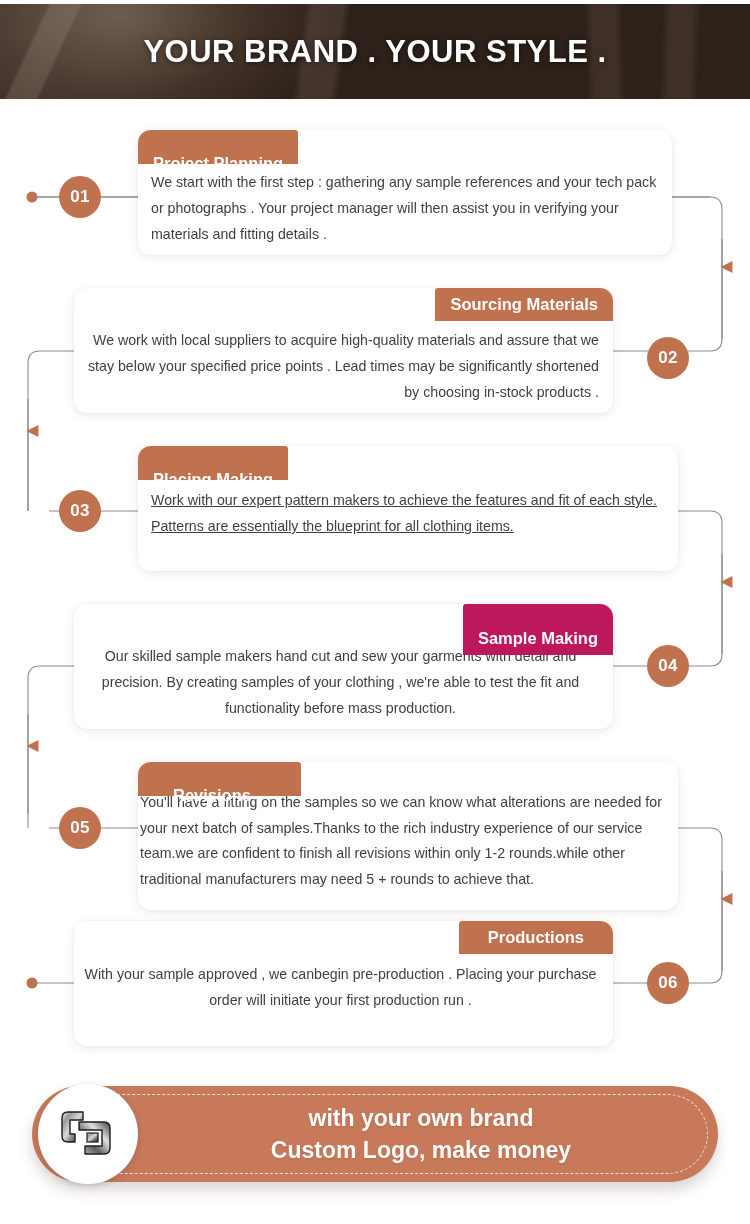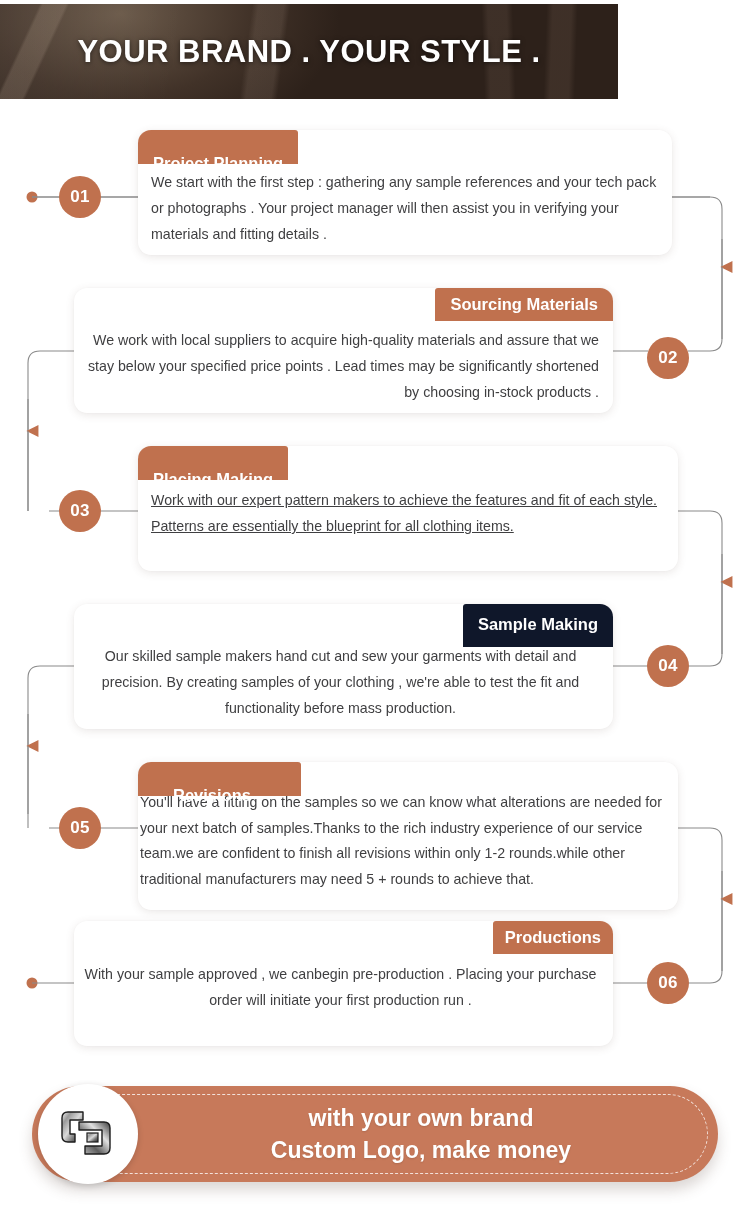--- a/index.html
+++ b/index.html
@@ -6,21 +6,21 @@
   html, body {
     width: 750px; height: 1224px;
     background: #ffffff;
     font-family: "Liberation Sans", sans-serif;
     overflow: hidden;
   }
   .page { position: relative; width: 750px; height: 1224px; background: #fff; }
 
   
   .header {
-    position: absolute; left: 0; top: 4px; width: 618px; height: 95px;
+    position: absolute; left: 0; top: 4px; width: 750px; height: 95px;
     overflow: hidden;
     background:
       linear-gradient(100deg, rgba(255,255,255,0.05) 0%, rgba(0,0,0,0.0) 30%),
       radial-gradient(ellipse 220px 140px at 120px 10px, #6b5a4a 0%, #413228 60%, #2d211a 100%),
       radial-gradient(ellipse 200px 200px at 420px 70px, #5a4336 0%, #31241c 70%),
       radial-gradient(ellipse 260px 200px at 640px 40px, #55423a 0%, #2b201a 70%),
       linear-gradient(90deg, #3a2c23 0%, #2a1e18 25%, #241a14 45%, #3b2b22 70%, #2e211a 100%);
   }
   .header::before {
     content: ""; position: absolute; left: 0; top: 0; width: 100%; height: 100%;
@@ -212,21 +212,21 @@
       </div>
       <div class="body-text al-left" style="left:151px; top:388px; width:514px;text-decoration:underline;">Work with our expert pattern makers to achieve the features and fit of each style. Patterns are essentially the blueprint for all clothing items.</div>
       <div class="circle" style="left:59px; top:391px;">
         <span>03</span>
       </div>
     </div>
 
     <div class="step">
       <div class="card" style="left:74px; top:505px; width:539px; height:125px;"></div>
       <div class="tab right" style="left:74px; top:505px; width:539px; padding:0; text-align:right; background:transparent;">
-        <span style="display:inline-block;background:#0f172a;height:43px;line-height:33px;padding:4px 15px;border-radius:3px 13px 0 0;">Sample Making</span>
+        <span style="display:inline-block;background:#be185d;height:51px;line-height:33px;padding:18px 15px;border-radius:3px 13px 0 0;">Sample Making</span>
       </div>
       <div class="body-text al-center" style="left:82px; top:544px; width:517px;">Our skilled sample makers hand cut and sew your garments with detail and precision. By creating samples of your clothing , we're able to test the fit and functionality before mass production.</div>
       <div class="circle" style="left:647px; top:546px;">
         <span>04</span>
       </div>
     </div>
 
     <div class="step">
       <div class="card" style="left:138px; top:663px; width:540px; height:148px;"></div>
       <div class="tab left" style="left:138px; top:663px; padding-left:35px; padding-right:50px;">
@@ -234,21 +234,21 @@
       </div>
       <div class="body-text al-left" style="left:140px; top:691px; width:524px; line-height:25.5px;">You'll have a fitting on the samples so we can know what alterations are needed for your next batch of samples.Thanks to the rich industry experience of our service team.we are confident to finish all revisions within only 1-2 rounds.while other traditional manufacturers may need 5 + rounds to achieve that.</div>
       <div class="circle" style="left:59px; top:708px;">
         <span>05</span>
       </div>
     </div>
 
     <div class="step">
       <div class="card" style="left:74px; top:822px; width:539px; height:125px;"></div>
       <div class="tab right" style="left:74px; top:822px; width:539px; padding:0; text-align:right; background:transparent;">
-        <span style="display:inline-block;background:#c0714e;height:33px;line-height:33px;padding:0 12px;border-radius:3px 13px 0 0;">Productions</span>
+        <span style="display:inline-block;background:#c0714e;height:33px;line-height:33px;padding:0 29px;border-radius:3px 13px 0 0;">Productions</span>
       </div>
       <div class="body-text al-center" style="left:82px; top:862px; width:517px;">With your sample approved , we canbegin pre-production . Placing your purchase order will initiate your first production run .</div>
       <div class="circle" style="left:647px; top:863px;">
         <span>06</span>
       </div>
     </div>
 
   </div>
 
   <div class="footer">

